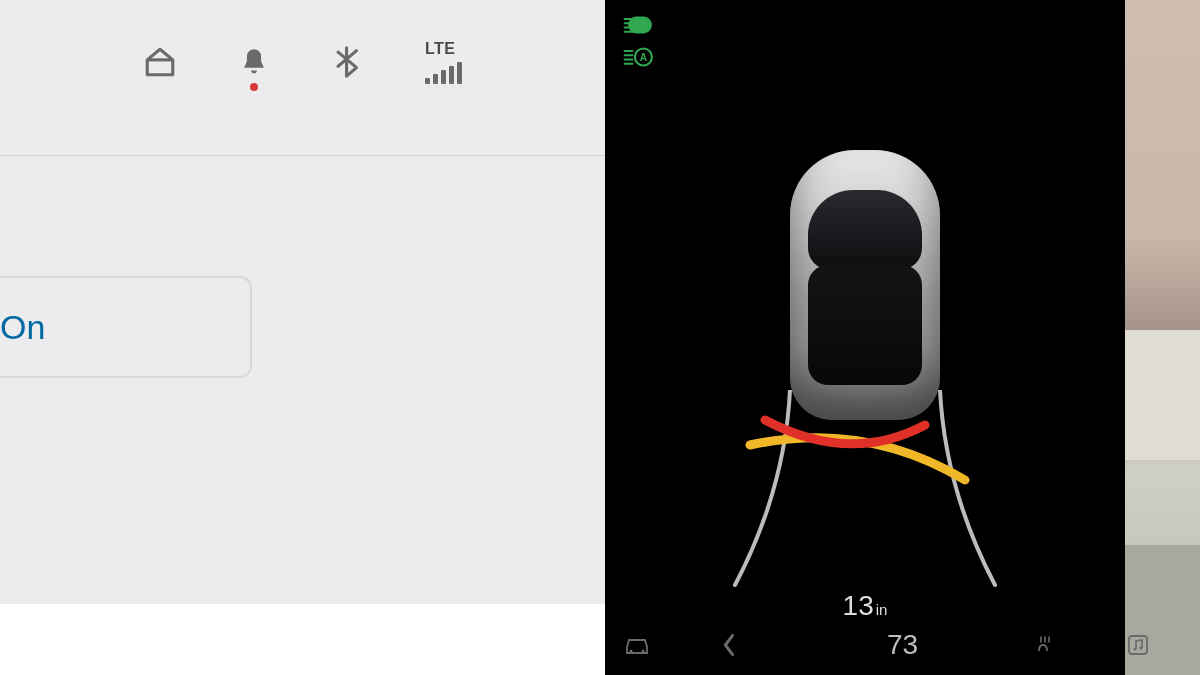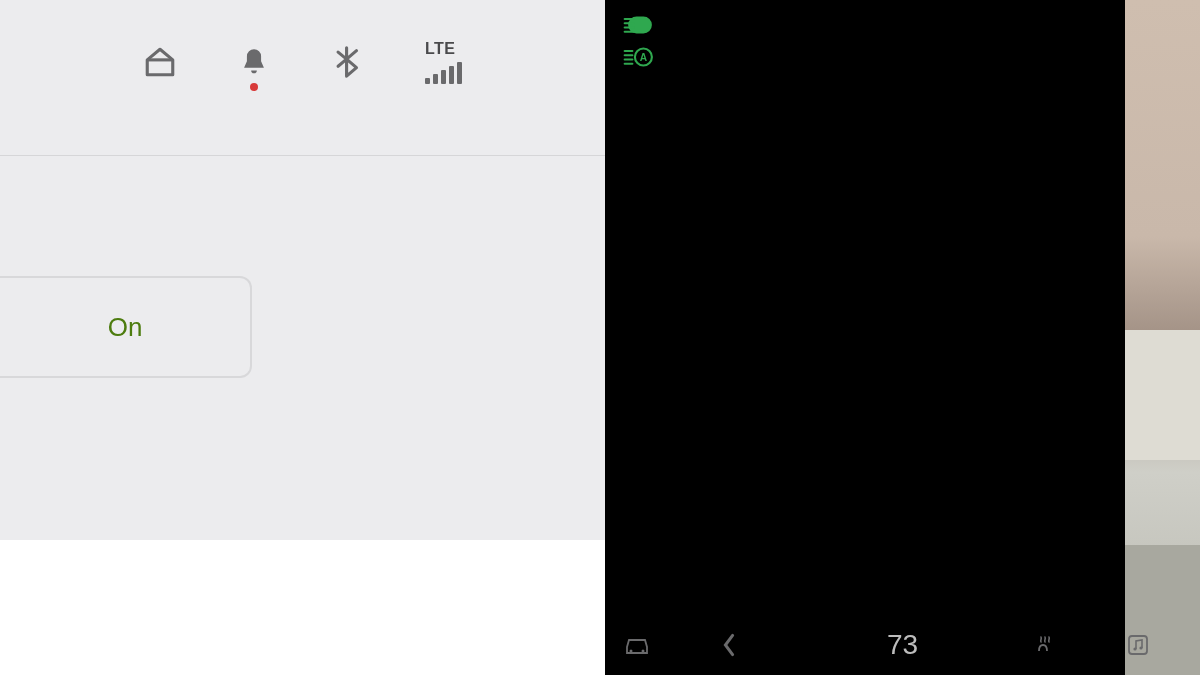--- a/index.html
+++ b/index.html
@@ -6,21 +6,21 @@
     body {
       width: 1200px;
       height: 675px;
       display: flex;
       font-family: -apple-system, BlinkMacSystemFont, "Segoe UI", sans-serif;
       overflow: hidden;
     }
     
     .left-panel {
       width: 605px;
-      height: 540px;
+      height: 604px;
       background: #ececee;
       position: relative;
     }
     .status-bar {
       position: absolute;
       top: 30px;
       left: 0;
       right: 0;
       display: flex;
       align-items: center;
@@ -87,26 +87,26 @@
     .toggle-button {
       position: absolute;
       top: 276px;
       left: 0;
       width: 252px;
       height: 102px;
       border: 2px solid #d8d8da;
       border-left: none;
       border-radius: 0 12px 12px 0;
       background: transparent;
-      color: #4d7c0f;
-      font-size: 26px;
+      color: #0369a1;
+      font-size: 34px;
       font-weight: 400;
       display: flex;
       align-items: center;
-      justify-content: center;
+      justify-content: flex-start;
       cursor: pointer;
     }
     .description {
       position: absolute;
       bottom: 22px;
       left: 0;
       right: 20px;
       color: #8a8a8c;
       font-size: 30px;
       line-height: 1.35;
@@ -314,20 +314,39 @@
           <text x="24" y="17" font-size="12" text-anchor="middle" fill="#2fa84f" font-weight="bold">A</text>
           <g stroke="#2fa84f" stroke-width="2.5" stroke-linecap="round">
             <line x1="2" y1="5" x2="11" y2="5"></line>
             <line x1="2" y1="10" x2="11" y2="10"></line>
             <line x1="2" y1="15" x2="11" y2="15"></line>
             <line x1="2" y1="20" x2="11" y2="20"></line>
           </g>
         </svg>
     </div>
 
+    <div class="vehicle-area">
+      <div class="car-body">
+        <div class="car-windshield"></div>
+        <div class="car-roof"></div>
+      </div>
+
+      <svg class="path-svg" viewBox="0 0 340 200">
+
+        <path d="M95 0 Q 90 100 40 195" stroke="#bcbcbc" stroke-width="4" fill="none" stroke-linecap="round"></path>
+        <path d="M245 0 Q 250 100 300 195" stroke="#bcbcbc" stroke-width="4" fill="none" stroke-linecap="round"></path>
+
+        <path d="M55 55 Q 170 30 270 90" stroke="#f0b828" stroke-width="9" fill="none" stroke-linecap="round"></path>
+        <path d="M70 30 Q 155 75 230 35" stroke="#e03028" stroke-width="9" fill="none" stroke-linecap="round"></path>
+      </svg>
+
+      <div class="distance-label">
+        <span>13</span><span class="unit">in</span>
+      </div>
+    </div>
 
     <div class="bottom-bar">
       <span class="bicon">
         <svg viewBox="0 0 28 20">
             <path d="M4 12l2-7h16l2 7v6H4z" fill="none" stroke="#6a6a6c" stroke-width="1.8"></path>
             <circle cx="8" cy="16" r="1.5"></circle>
             <circle cx="20" cy="16" r="1.5"></circle>
           </svg>
       </span>
       <span class="bicon">

